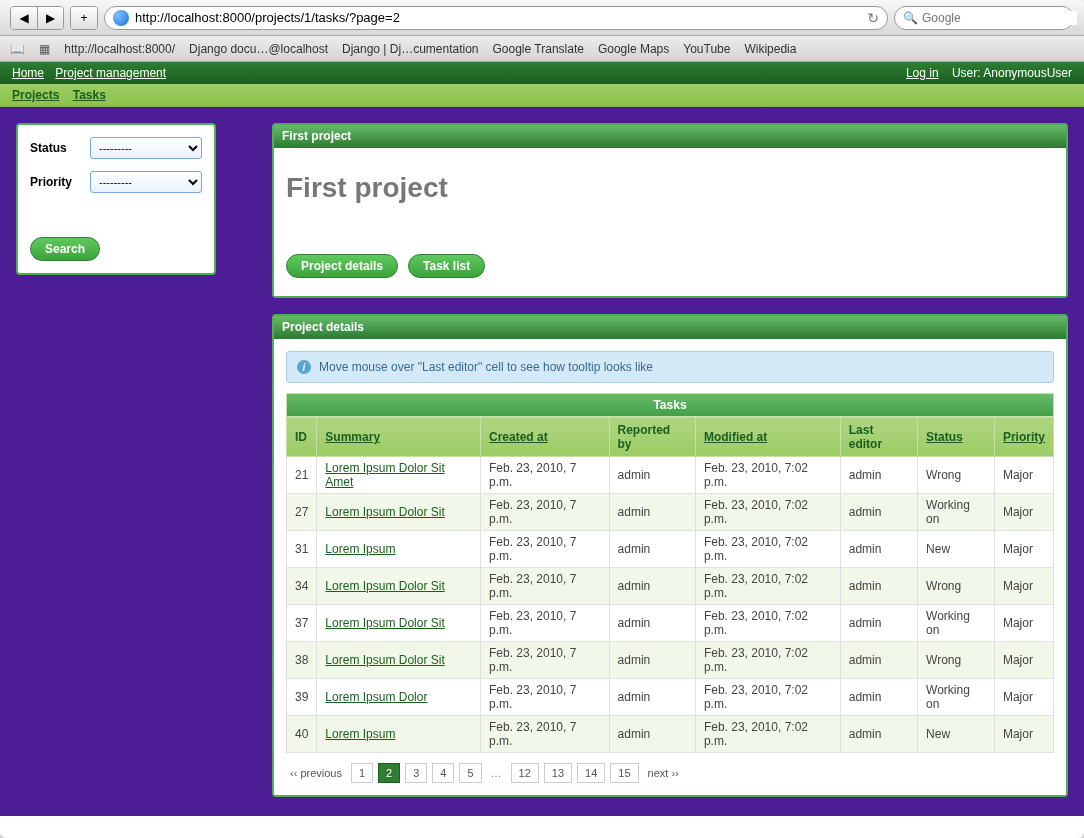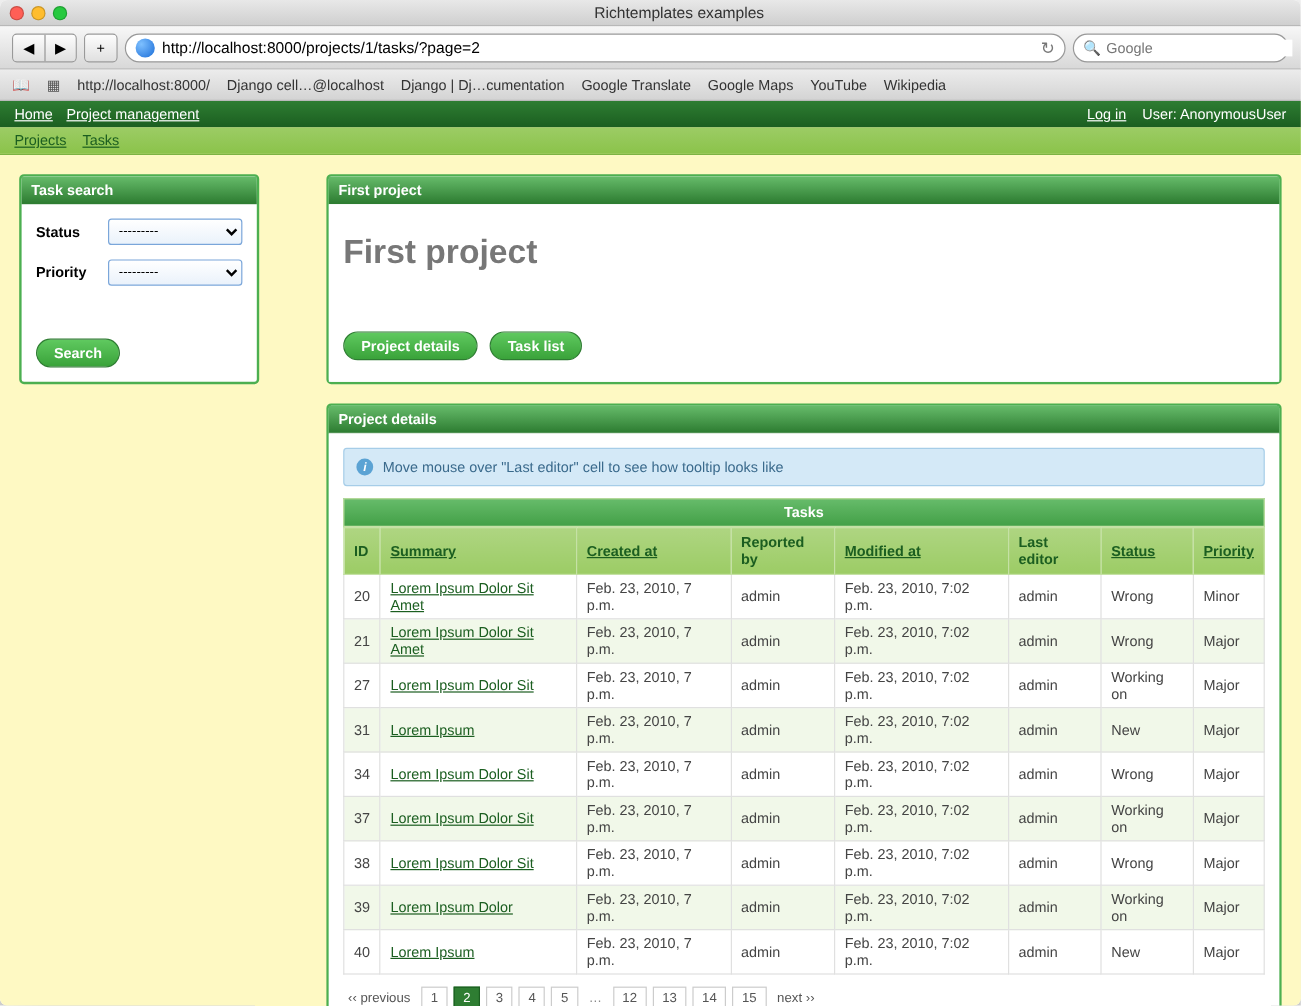--- a/index.html
+++ b/index.html
@@ -16,26 +16,26 @@
 .nav-btn + .nav-btn { border-left: 1px solid #999; }
 .url-bar { flex: 1; height: 24px; background: #fff; border: 1px solid #999; border-radius: 12px; display: flex; align-items: center; padding: 0 8px; gap: 6px; }
 .url-bar input { border: none; outline: none; flex: 1; font-size: 13px; }
 .globe { width: 16px; height: 16px; background: radial-gradient(circle at 30% 30%, #7ec0ff, #1a6dd8); border-radius: 50%; }
 .search-bar { width: 180px; height: 24px; background: #fff; border: 1px solid #999; border-radius: 12px; display: flex; align-items: center; padding: 0 8px; gap: 4px; }
 .search-bar input { border: none; outline: none; flex: 1; font-size: 12px; color: #737373; }
 .mag { color: #777; font-size: 12px; }
 .bookmarks { height: 26px; background: linear-gradient(#ececec,#d4d4d4); border-bottom: 1px solid #aaa; display: flex; align-items: center; padding: 0 10px; gap: 14px; font-size: 12px; color: #333; }
 .bk-item { cursor: pointer; white-space: nowrap; }
 .bk-icon { color: #555; }
-.content-area { height: calc(838px - 22px - 36px - 26px); overflow: auto; background: #fef9c3; }
+.content-area { height: calc(838px - 22px - 36px - 26px); overflow: auto; background: #4c1d95; }
 .top-nav { background: linear-gradient(#2e7d32,#1b5e20); color: #fff; padding: 4px 12px; display: flex; justify-content: space-between; align-items: center; font-size: 12px; }
 .top-nav a { color: #fff; text-decoration: underline; cursor: pointer; }
 .top-nav .left a + a { margin-left: 8px; }
 .sub-nav { background: linear-gradient(#9ccc65,#8bc34a); padding: 4px 12px; font-size: 12px; border-bottom: 1px solid #7cb342; }
-.sub-nav a { color: #1b5e20; text-decoration: underline; font-weight: normal; cursor: pointer; }
+.sub-nav a { color: #1b5e20; text-decoration: underline; font-weight: bold; cursor: pointer; }
 .sub-nav a + a { margin-left: 10px; }
 .page-body { padding: 16px; display: flex; gap: 16px; align-items: flex-start; }
 .sidebar { width: 200px; }
 .panel { background: #fff; border: 2px solid #4caf50; border-radius: 4px; margin-bottom: 16px; }
 .panel-hd { background: linear-gradient(#66bb6a,#2e7d32); color: #fff; font-weight: bold; font-size: 12px; padding: 4px 8px; border-bottom: 1px solid #2e7d32; }
 .panel-bd { padding: 12px; }
 .form-row { display: flex; align-items: center; margin-bottom: 12px; }
 .form-row label { width: 60px; font-weight: bold; font-size: 12px; }
 .form-row select { flex: 1; height: 22px; border: 1px solid #7aa6da; background: linear-gradient(#fff,#eaf2fb); border-radius: 3px; font-size: 11px; padding: 0 4px; }
 .btn-green { background: linear-gradient(#5fc95f,#3aa33a); color: #fff; border: 1px solid #2e7d32; border-radius: 12px; padding: 4px 14px; font-size: 12px; font-weight: bold; cursor: pointer; margin-top: 32px; }
@@ -59,28 +59,20 @@
 .page-link.text { border: none; background: none; padding: 3px 4px; }
 .dots { color: #888; padding: 0 4px; }
 .footer { text-align: center; color: #888; font-size: 12px; padding: 20px 0 40px 0; }
 .footer hr { border: none; border-top: 1px solid #999; margin: 0 40px 12px 40px; }
 .reload { color: #777; font-size: 14px; cursor: pointer; }
 </style>
 </head>
 <body>
 
 <div class="window">
-  <div class="titlebar">
-    <div class="traffic">
-      <div class="tl red"></div>
-      <div class="tl yellow"></div>
-      <div class="tl green"></div>
-    </div>
-    <div class="title-center">Richtemplates examples</div>
-  </div>
 
   <div class="toolbar">
     <div class="nav-btns">
       <div class="nav-btn">◀</div>
       <div class="nav-btn">▶</div>
     </div>
     <div class="nav-btns">
         <div class="nav-btn">+</div>
       </div>
     <div class="url-bar">
@@ -91,21 +83,21 @@
     <div class="search-bar">
       <span class="mag">🔍</span>
       <input type="text" placeholder="Google" style="">
     </div>
   </div>
 
   <div class="bookmarks">
     <span class="bk-icon">📖</span>
     <span class="bk-icon">▦</span>
     <span class="bk-item">http://localhost:8000/</span>
-    <span class="bk-item">Django cell…@localhost</span>
+    <span class="bk-item">Django docu…@localhost</span>
     <span class="bk-item">Django | Dj…cumentation</span>
     <span class="bk-item">Google Translate</span>
     <span class="bk-item">Google Maps</span>
     <span class="bk-item">YouTube</span>
     <span class="bk-item">Wikipedia</span>
   </div>
 
   <div class="content-area">
     <div class="top-nav">
       <div class="left">
@@ -120,21 +112,20 @@
       </div>
     </div>
     <div class="sub-nav">
       <a>Projects</a>
       <a>Tasks</a>
     </div>
 
     <div class="page-body">
       <div class="sidebar">
         <div class="panel">
-          <div class="panel-hd">Task search</div>
           <div class="panel-bd">
             <div class="form-row">
               <label>Status</label>
               <select><option>---------</option></select>
             </div>
             <div class="form-row">
               <label>Priority</label>
               <select><option>---------</option></select>
             </div>
             <button class="btn-green">Search</button>
@@ -169,30 +160,20 @@
                   <th><a>Summary</a></th>
                   <th><a>Created at</a></th>
                   <th>Reported by</th>
                   <th><a>Modified at</a></th>
                   <th>Last editor</th>
                   <th><a>Status</a></th>
                   <th><a>Priority</a></th>
                 </tr>
               </thead>
               <tbody id="task-rows">
-                  <tr>
-                    <td>20</td>
-                    <td><a>Lorem Ipsum Dolor Sit Amet</a></td>
-                    <td>Feb. 23, 2010, 7 p.m.</td>
-                    <td>admin</td>
-                    <td>Feb. 23, 2010, 7:02 p.m.</td>
-                    <td>admin</td>
-                    <td>Wrong</td>
-                    <td>Minor</td>
-                  </tr>
                   <tr>
                     <td>21</td>
                     <td><a>Lorem Ipsum Dolor Sit Amet</a></td>
                     <td>Feb. 23, 2010, 7 p.m.</td>
                     <td>admin</td>
                     <td>Feb. 23, 2010, 7:02 p.m.</td>
                     <td>admin</td>
                     <td>Wrong</td>
                     <td>Major</td>
                   </tr>

